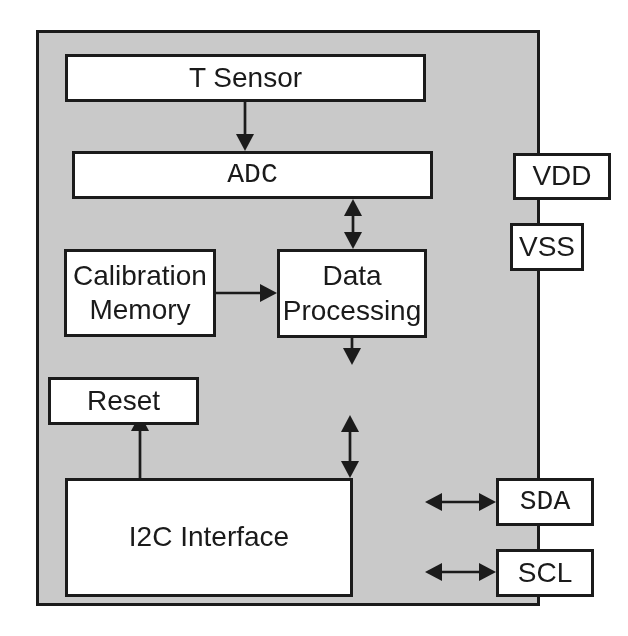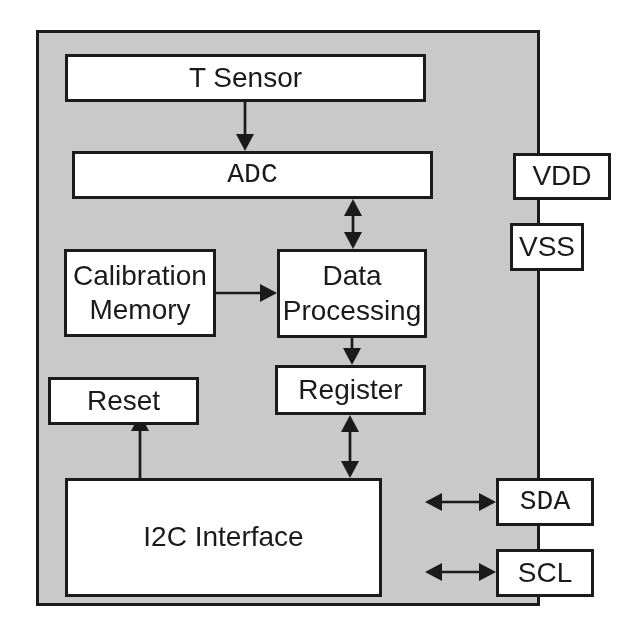--- a/index.html
+++ b/index.html
@@ -74,25 +74,22 @@
 
   <div class="block" style="left:64px; top:249px; width:152px; height:88px;">
     <span class="lbl">Calibration
 Memory</span>
   </div>
 
   <div class="block" style="left:48px; top:366px; width:151px; height:48px;margin-top:11px;">
     <span class="lbl">Reset</span>
   </div>
 
-  <div class="block" style="left:275px; top:365px; width:151px; height:50px;">
-    <span class="lbl">Register</span>
-  </div>
 
-  <div class="block" style="left:65px; top:478px; width:317px; height:119px;align-items:center;">
+  <div class="block" style="left:65px; top:478px; width:288px; height:119px;align-items:center;">
     <span class="lbl">I2C Interface</span>
   </div>
 
   <div class="block" style="left:496px; top:153px; width:98px; height:47px;margin-left:17px;">
     <span class="lbl">VDD</span>
   </div>
 
   <div class="block" style="left:496px; top:223px; width:74px; height:48px;margin-left:14px;">
     <span class="lbl">VSS</span>
   </div>

